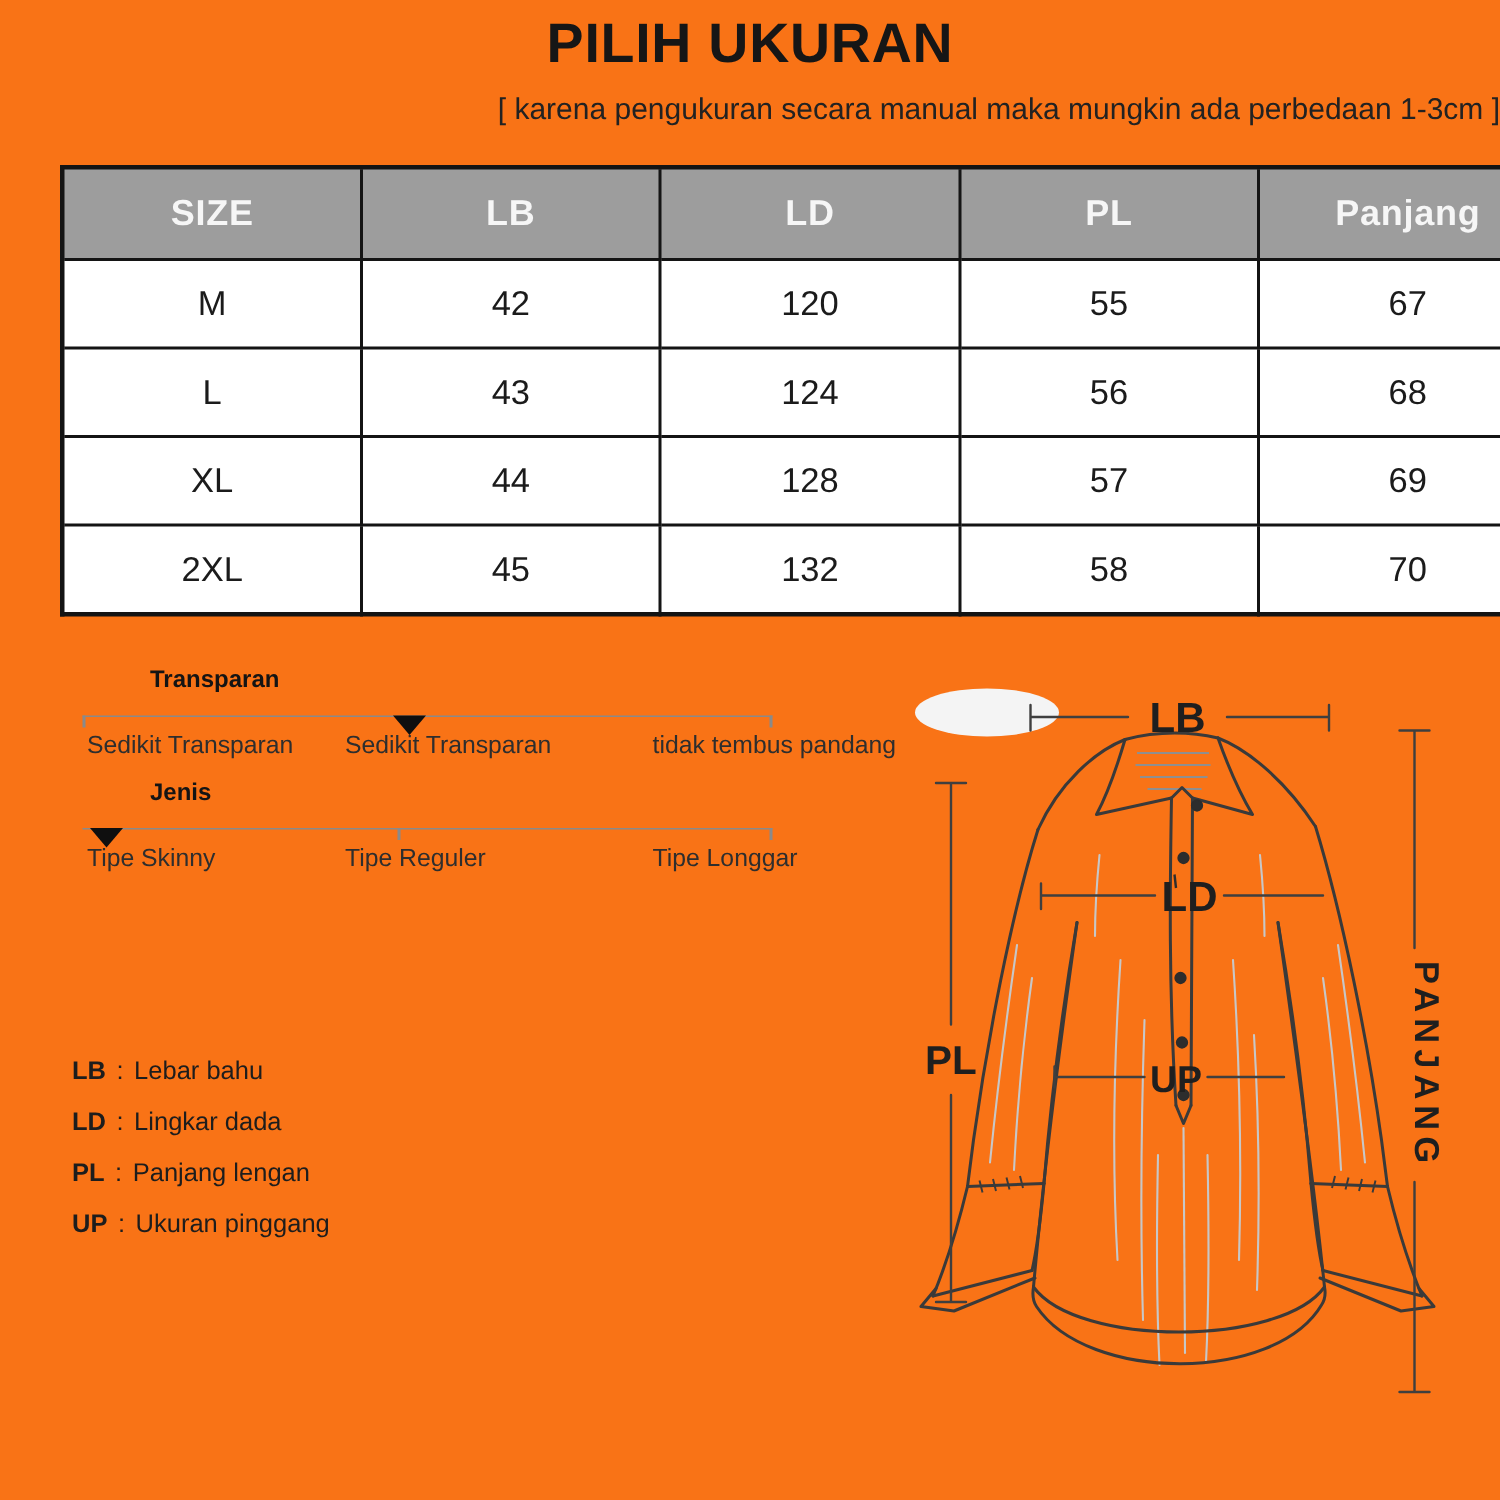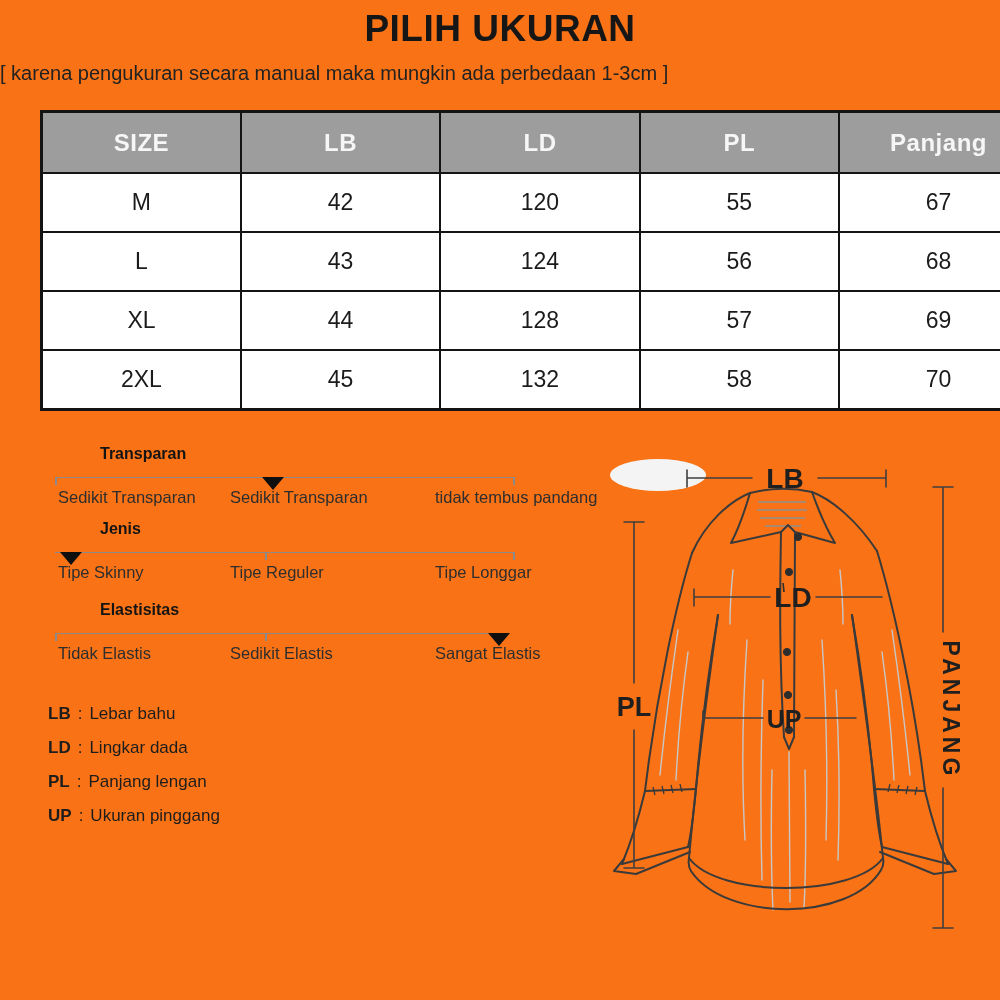--- a/index.html
+++ b/index.html
@@ -1,21 +1,21 @@
 <!DOCTYPE html>
 <html style="--header_bg: #9d9d9d; --header_text: #f6f6f6; --table_border: #141414; --text_dark: #1e1e1e; --scale_line: #8a8a8a; --marker: #0f0f0f;"><head>
 <meta charset="utf-8">
 <style>
   html,body{margin:0;padding:0;background:#fff;}
   .page{position:relative;width:1000px;height:1000px;background:#f97316;overflow:hidden;
         font-family:"Liberation Sans",sans-serif;color:var(--text_dark,#1e1e1e);}
 
   .title{position:absolute;top:8px;left:0;width:100%;text-align:center;
          font-size:37px;font-weight:bold;letter-spacing:0.5px;color:#161616;}
-  .subtitle{position:absolute;top:62px;left:0;width:100%;text-align:left;
+  .subtitle{position:absolute;top:62px;left:0;width:100%;text-align:right;
             font-size:20px;color:#222;}
 
   table.size-table{position:absolute;left:40px;top:110px;width:1000px;
                    border-collapse:collapse;table-layout:fixed;
                    border:3px solid var(--table_border,#141414);}
   table.size-table th{background:var(--header_bg,#9d9d9d);color:var(--header_text,#f6f6f6);
                    font-size:24px;font-weight:bold;height:57px;letter-spacing:0.5px;
                    border:2px solid var(--table_border,#141414);}
   table.size-table td{height:55px;text-align:center;font-size:23px;color:#1b1b1b;
                    border:2px solid var(--table_border,#141414);background:#fff;}
@@ -111,33 +111,20 @@
       <span class="tick" style="left:458px"></span>
       <span class="tri" style="left:16px"></span>
     </div>
     <div class="scale-labels">
       <span class="sl sl0">Tipe Skinny</span>
       <span class="sl sl1">Tipe Reguler</span>
       <span class="sl sl2">Tipe Longgar</span>
     </div>
   </div>
 
-  <div class="scale" style="top:600px">
-    <div class="scale-title">Elastisitas</div>
-    <div class="scale-line" style="width:452px">
-      <span class="tick" style="left:0"></span>
-      <span class="tick" style="left:210px"></span>
-      <span class="tri" style="left:444px"></span>
-    </div>
-    <div class="scale-labels">
-      <span class="sl sl0">Tidak Elastis</span>
-      <span class="sl sl1">Sedikit Elastis</span>
-      <span class="sl sl2">Sangat Elastis</span>
-    </div>
-  </div>
 
   <div class="legend">
     <div class="legend-item">
       <span class="abbr">LB</span><span class="sep">:</span><span class="desc">Lebar bahu</span>
     </div>
     <div class="legend-item">
       <span class="abbr">LD</span><span class="sep">:</span><span class="desc">Lingkar dada</span>
     </div>
     <div class="legend-item">
       <span class="abbr">PL</span><span class="sep">:</span><span class="desc">Panjang lengan</span>

